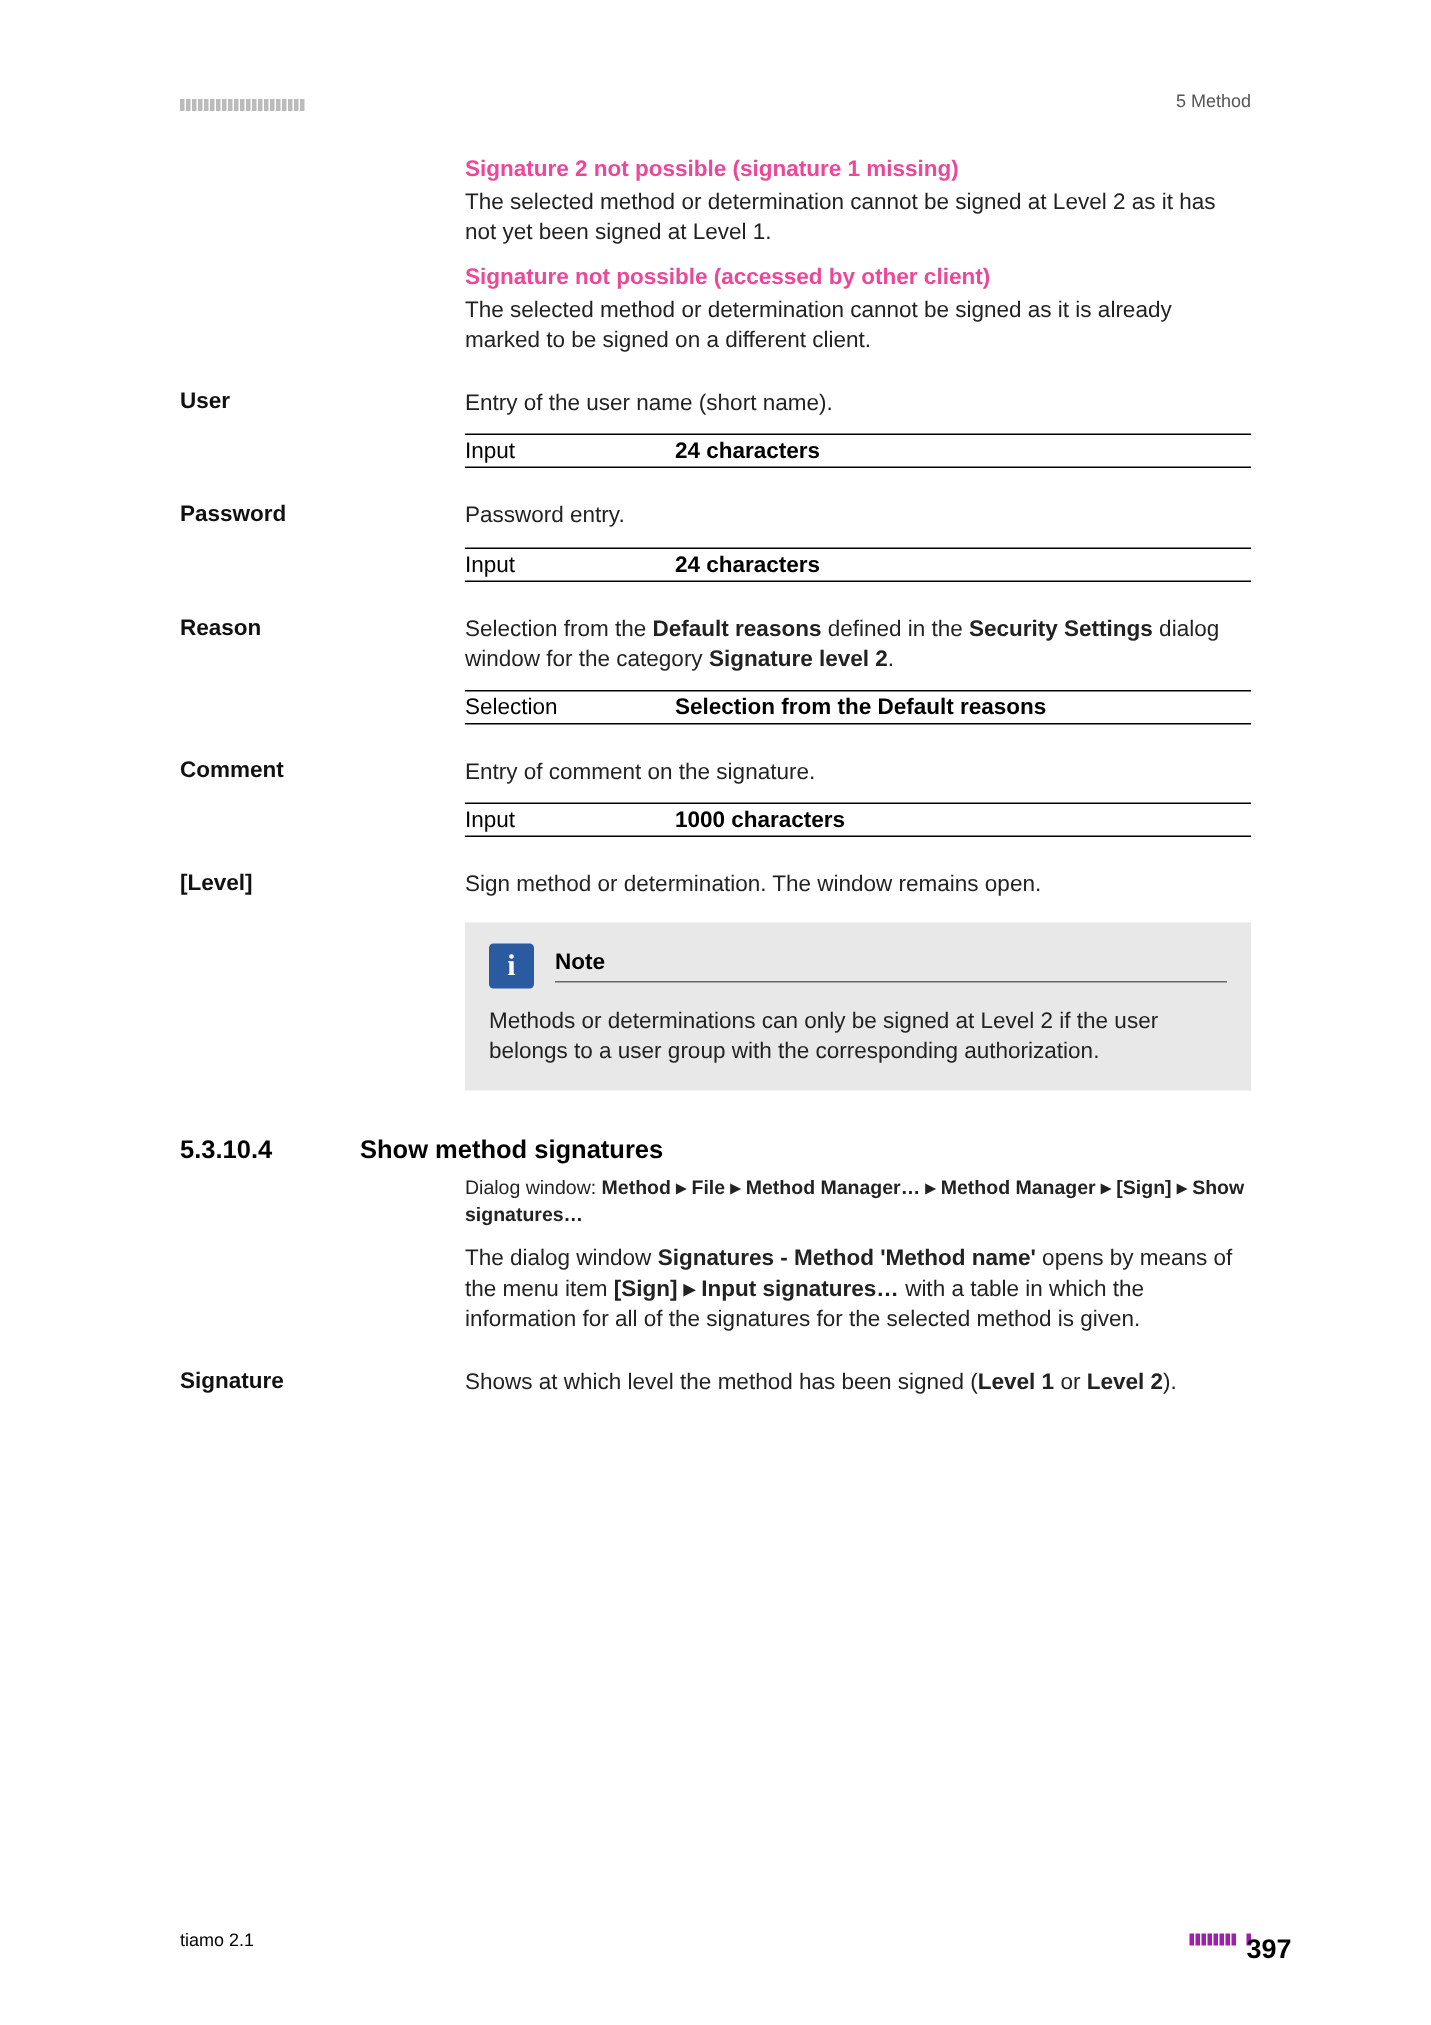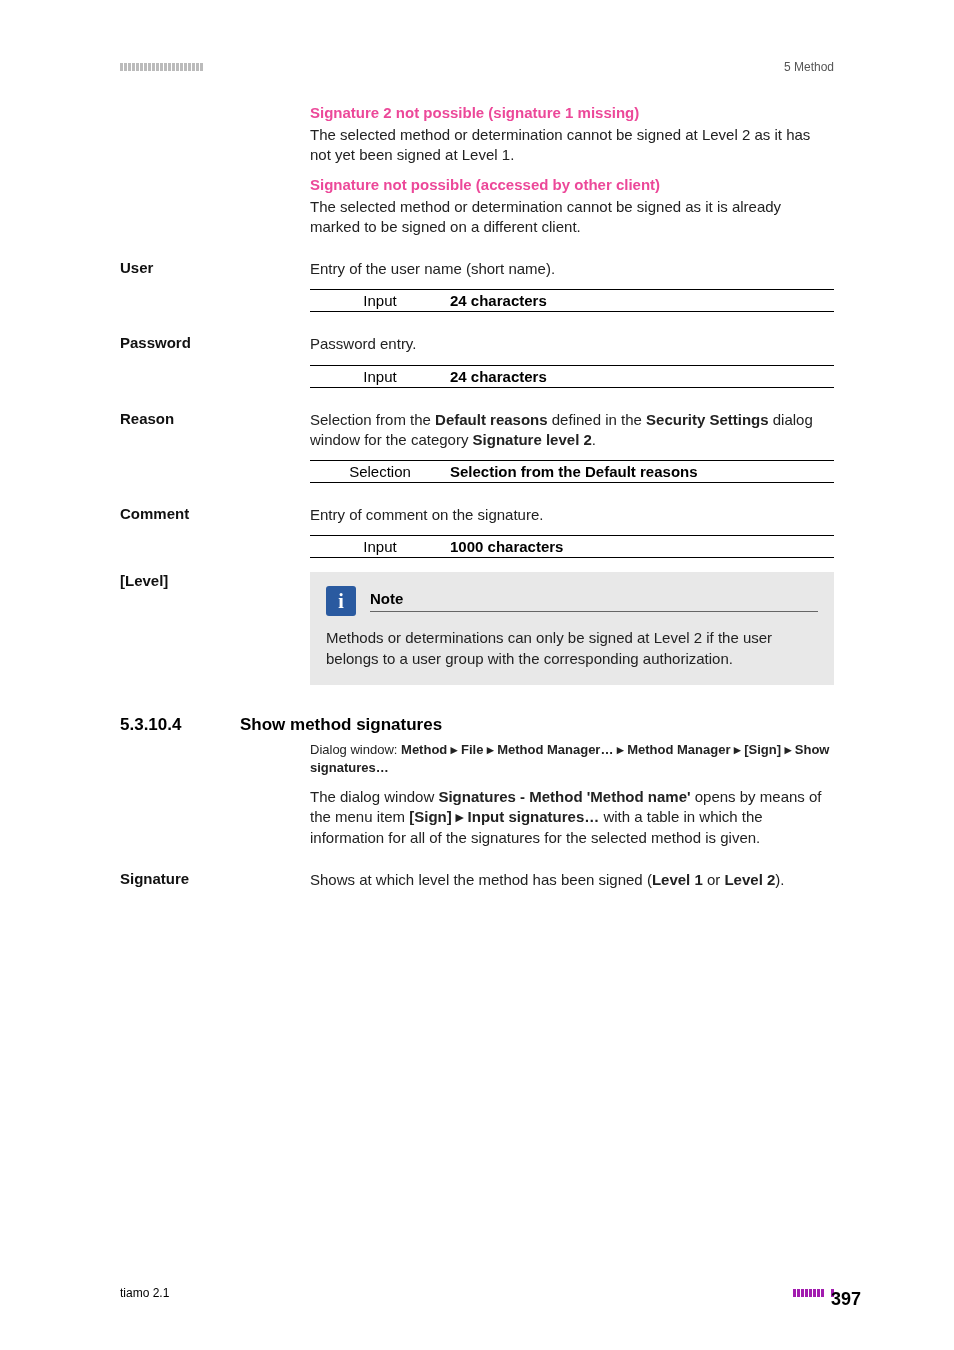--- a/index.html
+++ b/index.html
@@ -13,21 +13,21 @@
   .page {
     width: 954px;
     height: 1350px;
     position: relative;
     box-sizing: border-box;
     padding: 60px 120px 60px 120px;
   }
   .header-bar {
     display: flex;
     justify-content: space-between;
-    align-items: center;
+    align-items: flex-end;
     margin-bottom: 30px;
     font-size: 12px;
     color: #555;
   }
   .header-bar .tick-left {
     display: flex;
     gap: 1px;
   }
   .header-bar .tick-left span {
     display: inline-block;
@@ -65,21 +65,20 @@
   .kv-line {
     display: flex;
     border-top: 1px solid #000;
     border-bottom: 1px solid #000;
     font-size: 15px;
     margin-top: 6px;
   }
   .kv-line .k {
     width: 140px;
     padding: 2px 0;
-    text-align: center;
   }
   .kv-line .v {
     flex: 1;
     font-weight: bold;
     padding: 2px 0;
   }
   .subhead {
     font-weight: bold;
     font-size: 15px;
     color: #ec4899;
@@ -250,20 +249,21 @@
         <div class="kv-line">
           <div class="k">Input</div>
           <div class="v">1000 characters</div>
         </div>
       </div>
     </div>
 
     <div class="field-row">
       <div class="field-label">[Level]</div>
       <div class="body-col">
+        <div class="para" style="margin-top:22px">Sign method or determination. The window remains open.</div>
 
         <div class="note-box">
           <div class="note-head">
             <div class="note-icon">i</div>
             <div class="note-title-wrap">
               <div class="note-title">Note</div>
             </div>
           </div>
           <div class="para" style="margin:0">Methods or determinations can only be signed at Level 2 if the user belongs to a user group with the corresponding authorization.</div>
         </div>

